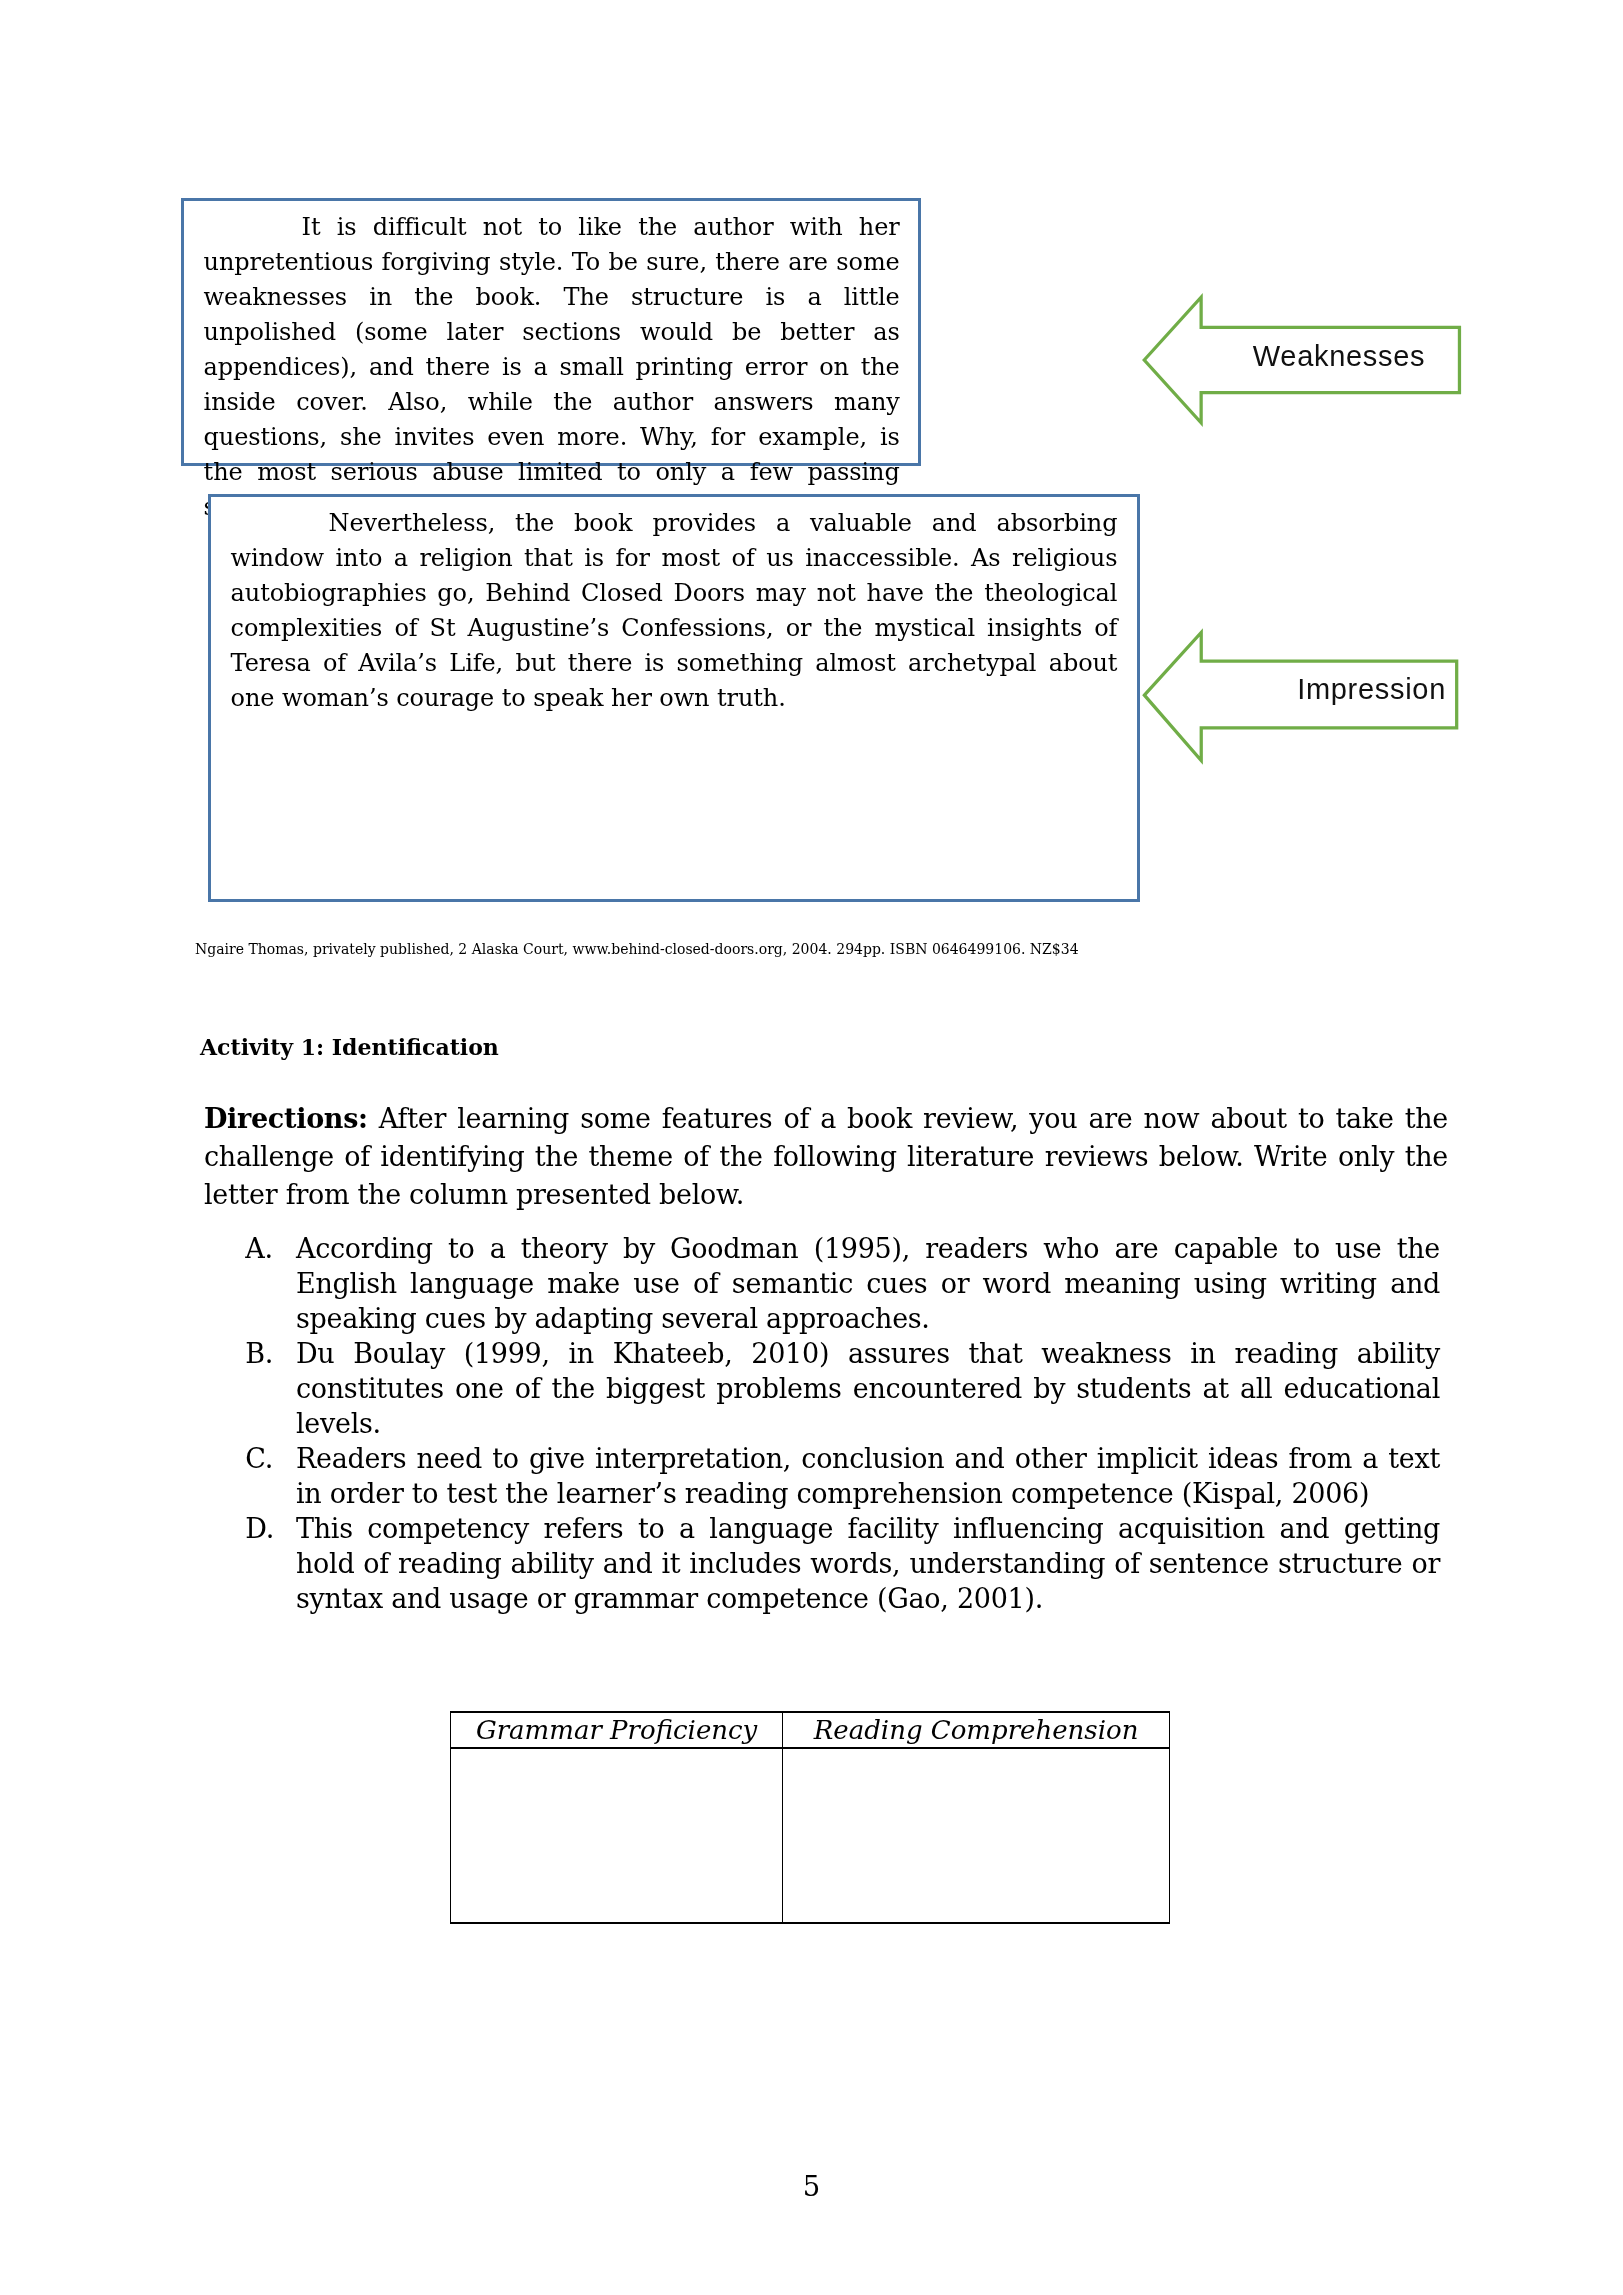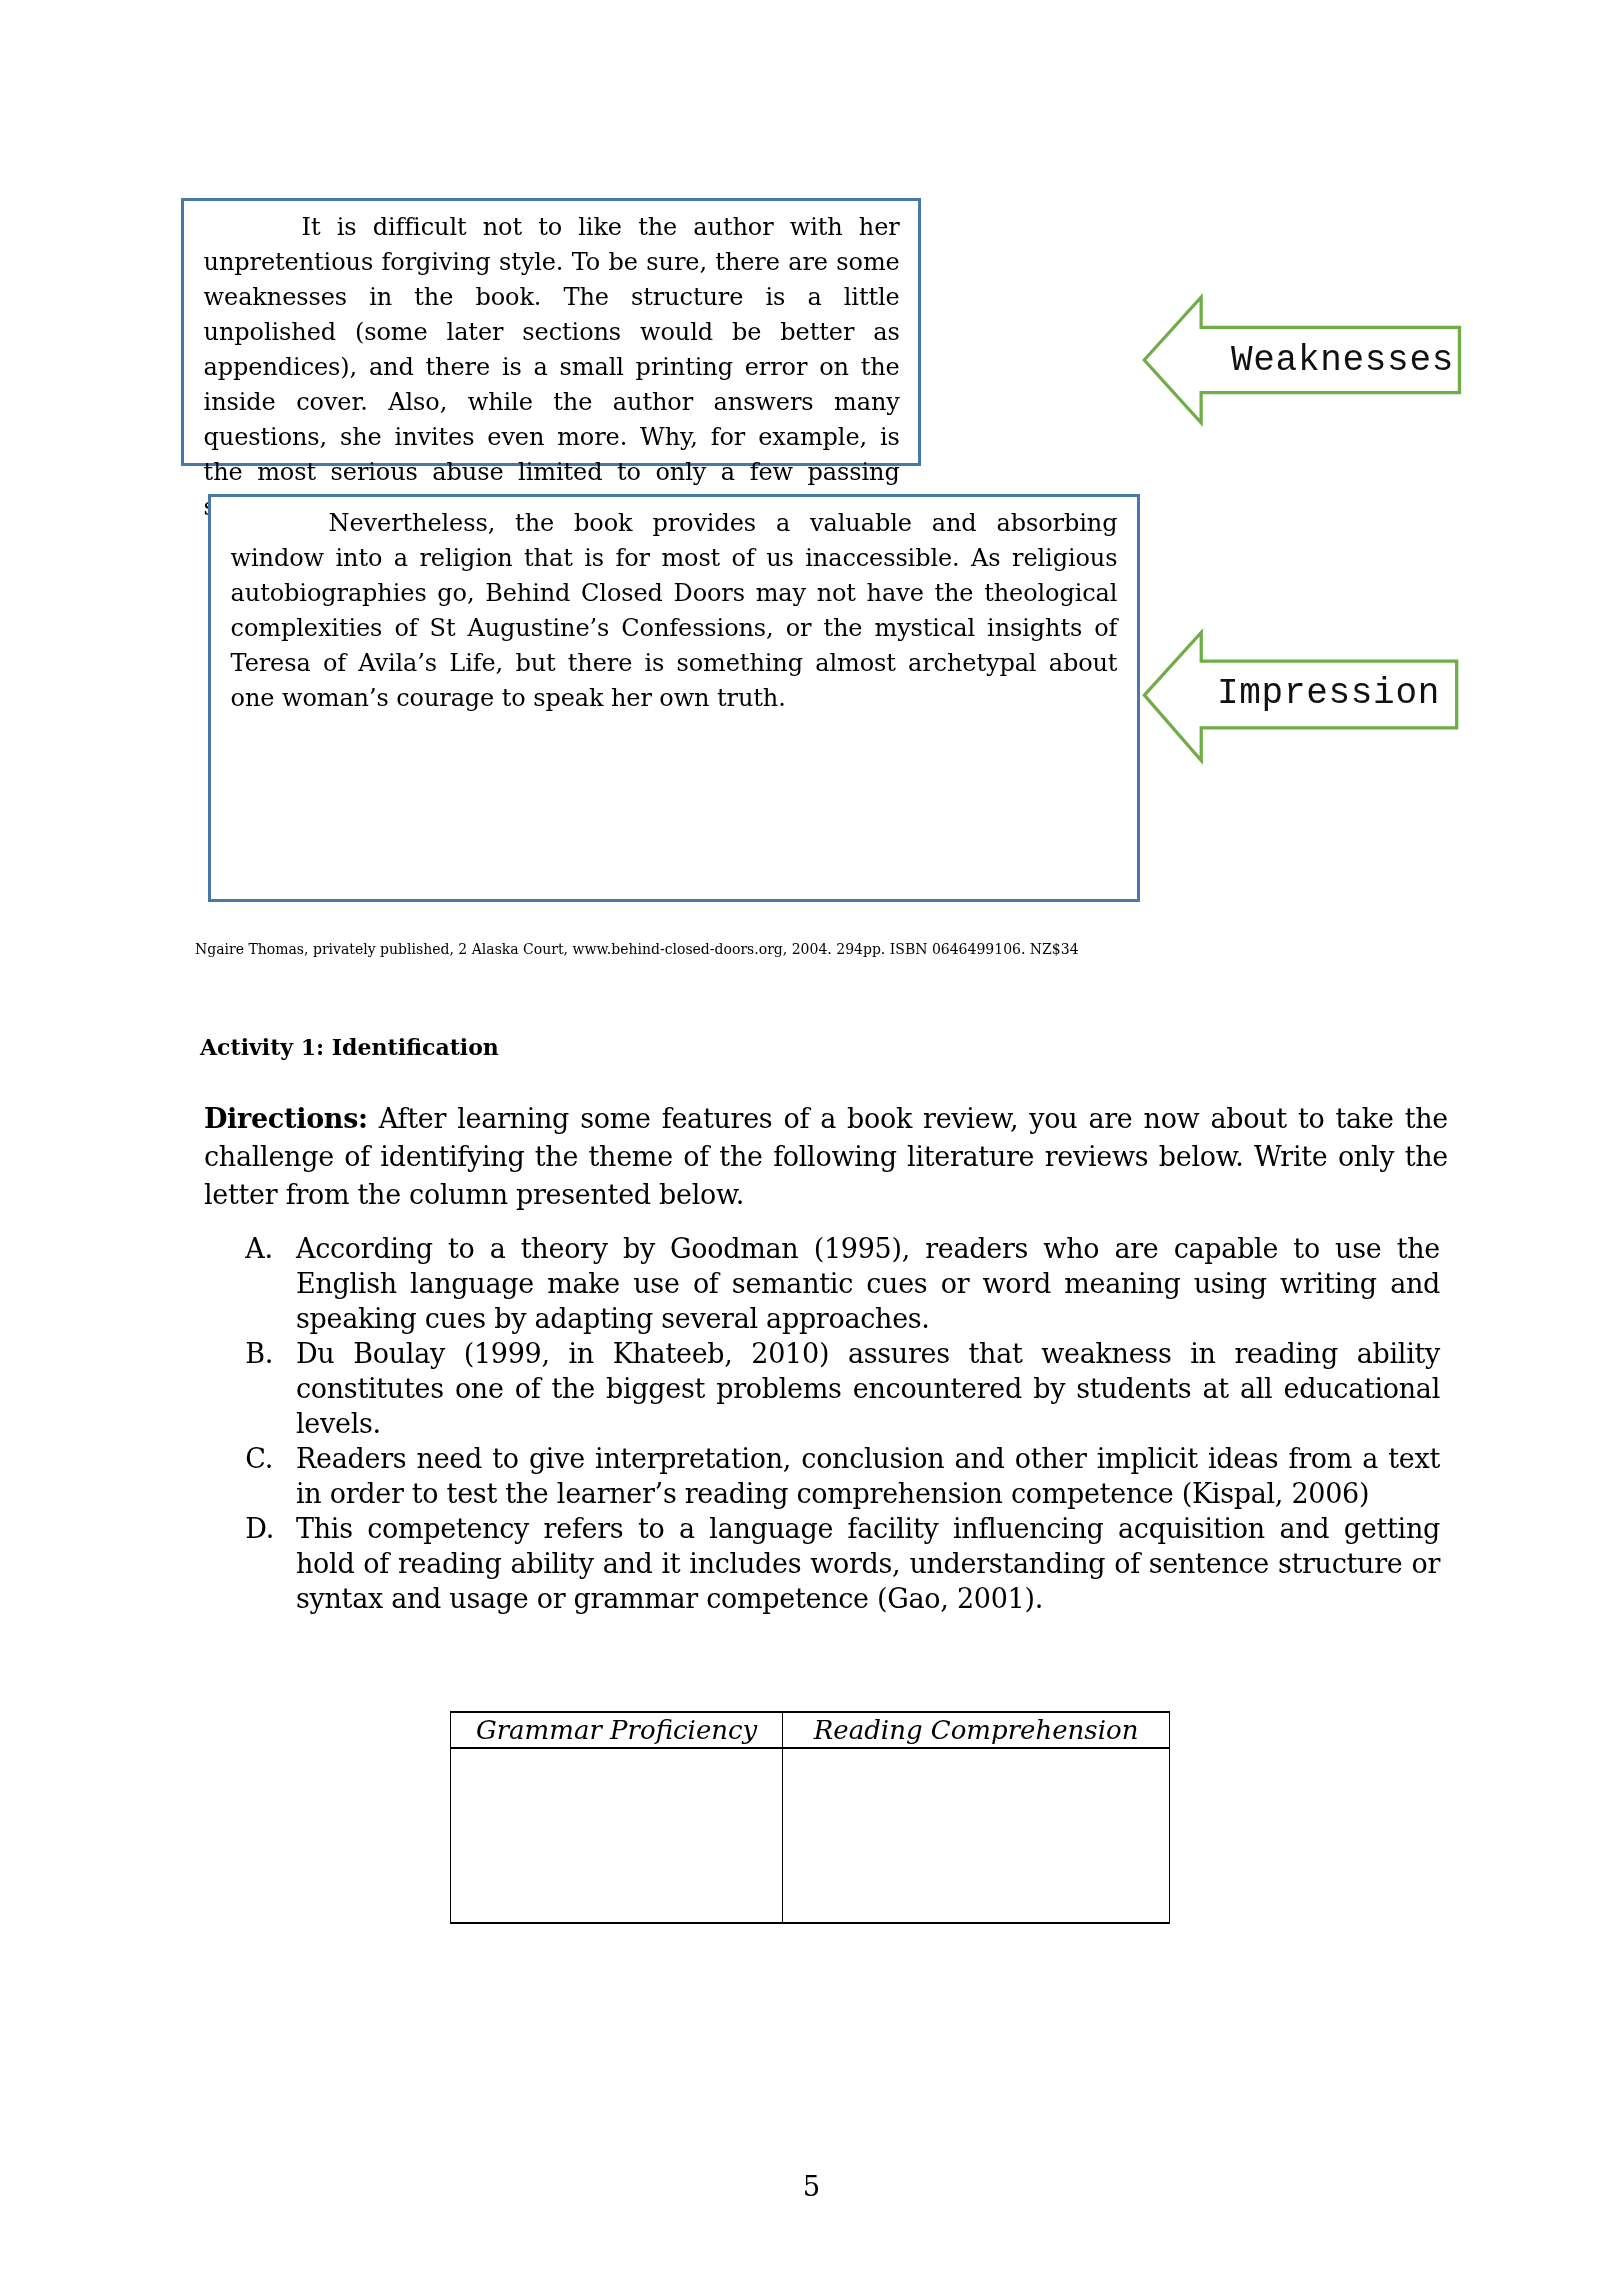--- a/index.html
+++ b/index.html
@@ -9,24 +9,24 @@
   .review-box { position: absolute; border: 3.3px solid #4a76a8; box-sizing: border-box; background: #fff; }
   #box1 { left: 181px; top: 198px; width: 740px; height: 268px; padding: 9.2px 18.3px 0 19.6px; }
   #box2 { left: 208px; top: 494px; width: 932px; height: 408px; padding: 9.2px 19.6px 0 19.6px; }
   .review-box p { margin: 0; font-size: 24px; line-height: 35px; text-align: justify; letter-spacing: -0.1px; }
   .review-box p.indent { text-indent: 98px; }
 
   .arrow { position: absolute; }
   #arrow1 { left: 1139px; top: 288px; width: 327px; height: 144px; }
   #arrow2 { left: 1139px; top: 622px; width: 327px; height: 147px; }
   .arrow svg { position: absolute; left: 0; top: 0; width: 100%; height: 100%; }
-  .arrow-label { position: absolute; font-family: Liberation Mono, monospace; font-size: 36px; color: #111;
+  .arrow-label { position: absolute; font-family: Liberation Sans, sans-serif; font-size: 29px; color: #111;
                  letter-spacing: 0.7px; }
   #arrow1 .arrow-label { left: 92px; top: 52px; width: 216px; text-align: center; }
-  #arrow2 .arrow-label { left: 78px; top: 51px; width: 216px; text-align: left; }
+  #arrow2 .arrow-label { left: 91px; top: 51px; width: 216px; text-align: right; }
 
   #citation { position: absolute; left: 195px; top: 935px; width: 1247px; 
               font-size: 14px; line-height: 29.5px; text-align: left; }
 
   #activity-heading { position: absolute; left: 196px; top: 1030px; font-weight: bold; font-size: 22px; margin: 4px; }
 
   #directions { position: absolute; left: 196px; top: 1092px; width: 1244px; font-size: 27px; line-height: 38px;
                 text-align: justify; margin: 8px; letter-spacing: -0.3px; }
   #directions b { font-weight: bold; }
 

